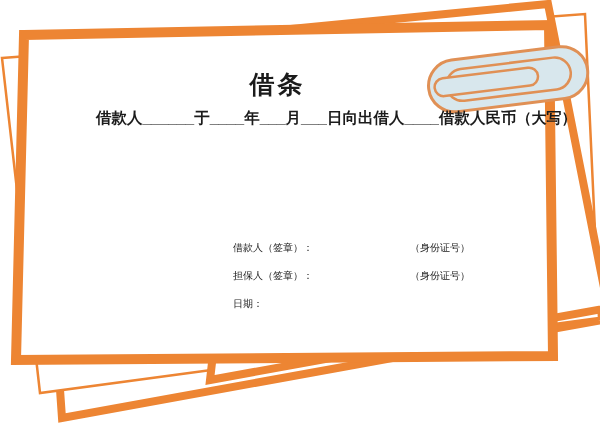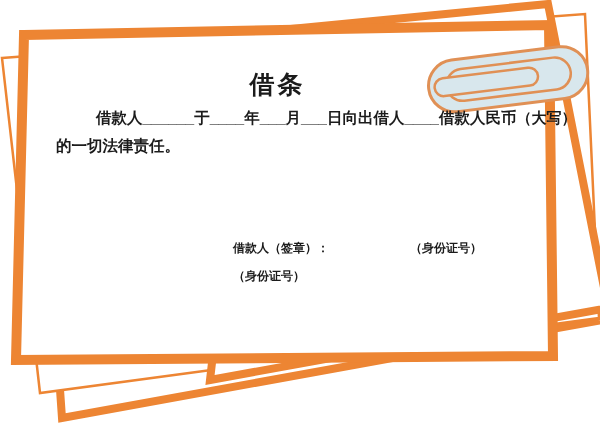--- a/index.html
+++ b/index.html
@@ -23,21 +23,21 @@
   }
   .body-text{
     position:absolute;left:56px;top:104px;width:492px;
     font-size:15.5px;font-weight:bold;line-height:28px;white-space:nowrap;
   }
   .body-line{margin:0;}
   .body-line.indent{text-indent:40px;}
   .small-paren{font-size:15px;}
   .sig-block{
     position:absolute;left:233px;top:234px;width:300px;
-    font-size:12px;font-weight:bold;line-height:28px;
+    font-size:10px;font-weight:normal;line-height:28px;
   }
   .sig-row{display:grid;grid-template-columns:177px auto;}
   .sig-row span{white-space:nowrap;}
 </style>
 </head>
 <body>
 
 <div class="stage">
 
   <svg width="600" height="423" viewBox="0 0 600 423">
@@ -55,30 +55,31 @@
       <rect x="446" y="63" width="125" height="32" rx="16" style="fill:none;stroke:var(--orange-soft);stroke-width:2.5"></rect>
       <rect x="434" y="70" width="104" height="18" rx="9" style="fill:var(--clip-blue);stroke:var(--orange-soft);stroke-width:2.5"></rect>
     </g>
   </svg>
 
   <div class="content">
     <h1 class="note-title">借条</h1>
 
     <div class="body-text">
       <p class="body-line indent"><span>借款人______于____年___月___日向出借人____借款人民币</span><span class="small-paren">（大写）</span></p>
-      <p class="body-line">的一切法律责任。</p>
     </div>
 
     <div class="sig-block">
       <div class="sig-row">
         <span>借款人（签章）：</span>
         <span>（身份证号）</span>
       </div>
       <div class="sig-row">
+        <span>担保人（签章）：</span>
         <span>（身份证号）</span>
       </div>
       <div class="sig-row">
+        <span>日期：</span>
         <span></span>
       </div>
     </div>
   </div>
 
 </div>
 
 </body></html>

